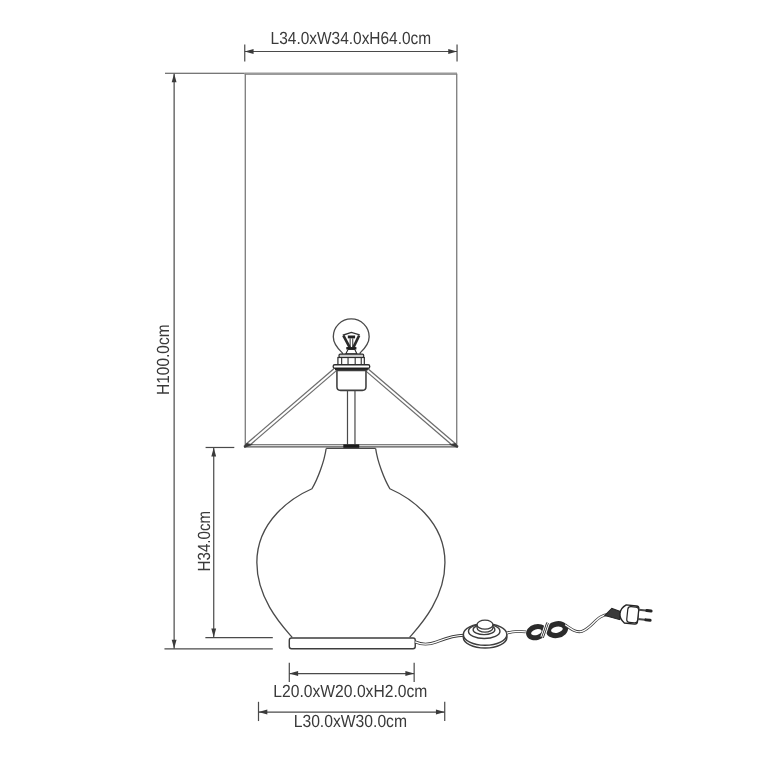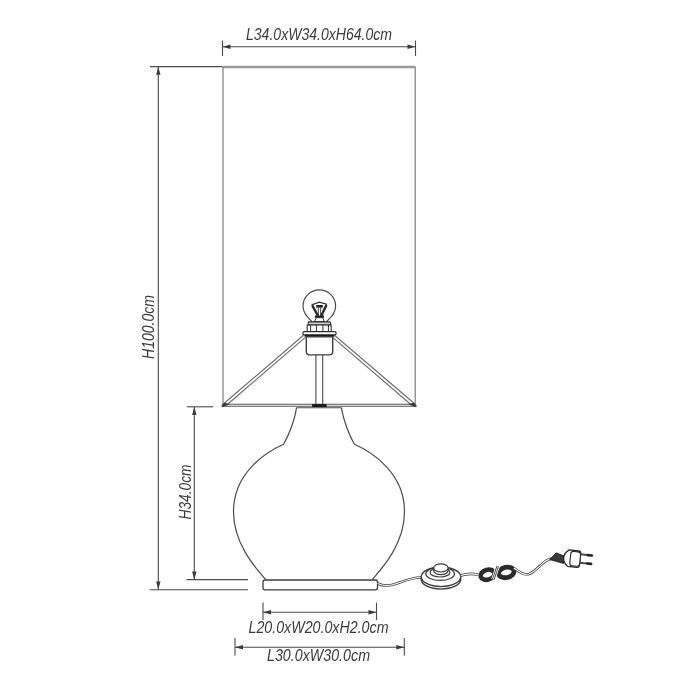--- a/index.html
+++ b/index.html
@@ -1,16 +1,16 @@
 <!DOCTYPE html>
 <html><head>
 <meta charset="utf-8">
 <style>
   html,body{margin:0;padding:0;background:#ffffff;}
-  .wrap{width:660px;height:700px;position:relative;background:#15803d;font-style:italic;}
+  .wrap{width:660px;height:700px;position:relative;background:#15803d;}
   svg{display:block;filter:blur(0.35px);}
   text{font-family:"Liberation Sans",sans-serif;fill:#3a3a3a;}
 </style>
 </head>
 <body>
 <div class="wrap">
 <svg width="700" height="700" viewBox="0 0 700 700">
 
   <rect x="0" y="0" width="700" height="700" fill="#ffffff"></rect>
 

